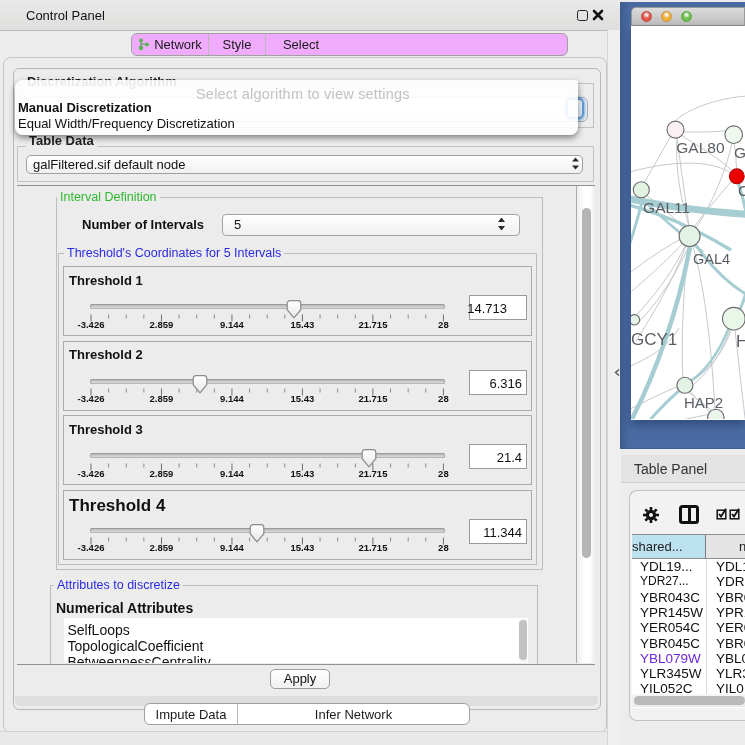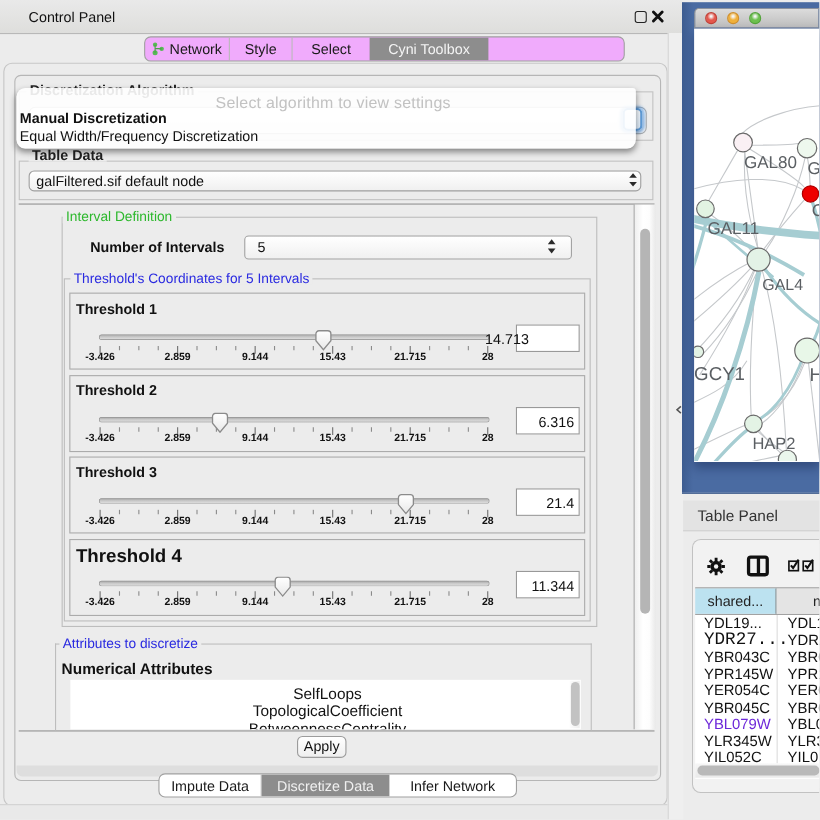--- a/index.html
+++ b/index.html
@@ -15,21 +15,20 @@
   </svg>
 <div class="abs" style="left:86px;top:32.5px;width:435px;height:21px;background:#f0abfc;border:1px solid #a0a0a0;border-radius:6px;overflow:hidden;display:flex;margin-left:45px;">
 <div style="width:76px;display:flex;align-items:center;justify-content:center;border-right:1px solid #b9b9b9;font-size:13px;color:#1a1a1a;"><svg width="12" height="13" viewBox="0 0 12 13" style="margin-right:4px;">
         <circle cx="3" cy="2.6" r="2" fill="#58b957"></circle>
         <circle cx="3" cy="10" r="2.3" fill="#58b957"></circle>
         <circle cx="9" cy="6.4" r="2" fill="#58b957"></circle>
         <path d="M3,2.6 L3,10 M3,6 L9,6.4" stroke="#4aa14a" stroke-width="1"></path>
       </svg>Network</div>
 <div style="width:56px;display:flex;align-items:center;justify-content:center;border-right:1px solid #b9b9b9;font-size:13px;color:#1a1a1a;">Style</div>
 <div style="width:70px;display:flex;align-items:center;justify-content:center;font-size:13px;color:#1a1a1a;">Select</div>
-<div style="width:108px;display:flex;align-items:center;justify-content:center;background:#8d8d8d;font-size:13px;color:#f4f4f4;">Cyni Toolbox</div>
 </div>
 <div class="abs" style="left:3px;top:57px;width:602px;height:674px;border:1px solid #c6c6c6;border-radius:8px;background:#ececec;"></div>
 <div class="abs" style="left:13px;top:68px;width:586px;height:640px;border:1px solid #b6b6b6;border-radius:6px;background:#ececec;"></div>
 <div class="abs" style="left:15px;top:696px;width:583px;height:10px;background:#dedede;border-bottom-left-radius:6px;border-bottom-right-radius:6px;"></div>
 <div class="abs" style="left:17px;top:83px;width:575px;height:43px;border:1px solid #c2c2c2;"></div>
 <div class="grouptitle" style="left:24px;top:76px;font-size:13px;font-weight:bold;color:#222;">Discretization Algorithm</div>
 <div class="abs" style="left:26px;top:97px;width:560px;height:23px;background:linear-gradient(#ffffff,#f0f0f0);border:1px solid #ababab;border-radius:6px;"></div>
 <div class="abs" style="left:566px;top:98px;width:18px;height:21px;background:linear-gradient(#f3f8fd,#dcebf9);border:2px solid #5f9bd6;border-radius:5px;box-shadow:0 0 2.5px 1.5px rgba(80,145,215,0.6);box-sizing:border-box;"></div>
 <div class="abs" style="left:17px;top:146px;width:575px;height:34px;border:1px solid #c2c2c2;"></div>
 <div class="grouptitle" style="left:26px;top:134.5px;font-size:13px;font-weight:bold;color:#222;">Table Data</div>
@@ -88,21 +87,21 @@
 <svg class="abs" style="left:286.4px;top:300.40000000000003px;" width="16" height="20" viewBox="0 0 16 20">
     <path d="M4,0.7 h8 a2.8,2.8 0 0 1 2.8,2.8 v6.2 l-6.8,8.2 -6.8,-8.2 v-6.2 a2.8,2.8 0 0 1 2.8,-2.8 z" fill="url(#thg266)" stroke="#8b8b8b" stroke-width="1.2"></path>
     <defs>
       <linearGradient id="thg266" x1="0" y1="0" x2="0" y2="1">
         <stop offset="0" stop-color="#ffffff"></stop>
         <stop offset="1" stop-color="#e8e8e8"></stop>
       </linearGradient>
     </defs>
   </svg>
 <div class="abs" style="left:469px;top:295.0px;width:58px;height:25px;background:#fff;border:1px solid #999;box-sizing:border-box;"></div>
-<div class="abs" style="left:441px;top:301.0px;width:53px;text-align:left;font-size:13px;color:#111;">14.713</div>
+<div class="abs" style="left:454px;top:301.0px;width:53px;text-align:right;font-size:13px;color:#111;">14.713</div>
 <div class="abs" style="left:63px;top:340.5px;width:467px;height:68px;border:1px solid #ababab;background:#ececec;"></div>
 <div class="abs" style="left:69px;top:347.0px;font-size:13px;font-weight:bold;color:#111;">Threshold 2</div>
 <div class="abs" style="left:90px;top:378.6px;width:355px;height:5px;border-radius:3px;background:linear-gradient(#9e9e9e,#c9c9c9 45%,#e3e3e3);box-shadow:inset 0 0 0 0.5px #8f8f8f;"></div>
 <svg class="abs" style="left:85px;top:388.1px;" width="370" height="10" viewBox="0 0 370 10">
     <line x1="6.00" y1="0.5" x2="6.00" y2="7.5" stroke="#6e6e6e" stroke-width="1"></line>
     <line x1="23.62" y1="0.5" x2="23.62" y2="4.5" stroke="#8a8a8a" stroke-width="1"></line>
     <line x1="41.24" y1="0.5" x2="41.24" y2="4.5" stroke="#8a8a8a" stroke-width="1"></line>
     <line x1="58.86" y1="0.5" x2="58.86" y2="4.5" stroke="#8a8a8a" stroke-width="1"></line>
     <line x1="76.48" y1="0.5" x2="76.48" y2="7.5" stroke="#6e6e6e" stroke-width="1"></line>
     <line x1="94.10" y1="0.5" x2="94.10" y2="4.5" stroke="#8a8a8a" stroke-width="1"></line>
@@ -222,28 +221,27 @@
         <stop offset="1" stop-color="#e8e8e8"></stop>
       </linearGradient>
     </defs>
   </svg>
 <div class="abs" style="left:469px;top:518.5px;width:58px;height:25px;background:#fff;border:1px solid #999;box-sizing:border-box;"></div>
 <div class="abs" style="left:469px;top:524.5px;width:53px;text-align:right;font-size:13px;color:#111;">11.344</div>
 <div class="abs" style="left:50px;top:585px;width:486px;height:78px;border:1px solid #bdbdbd;border-bottom:none;"></div>
 <div class="grouptitle" style="left:54px;top:579px;font-size:12.5px;color:#2a2ae0;">Attributes to discretize</div>
 <div class="abs" style="left:56px;top:600px;font-size:14px;font-weight:bold;color:#111;">Numerical Attributes</div>
 <div class="abs" style="left:63.5px;top:618px;width:464.5px;height:45px;background:#fff;overflow:hidden;">
-    <div style="margin:3.5px 0 0 4px;font-size:14px;color:#111;line-height:16.3px;text-align:center;">SelfLoops<br>TopologicalCoefficient<br>BetweennessCentrality</div>
+    <div style="margin:3.5px 0 0 4px;font-size:14px;color:#111;line-height:16.3px;">SelfLoops<br>TopologicalCoefficient<br>BetweennessCentrality</div>
   </div>
 <div class="abs" style="left:518px;top:619px;width:9px;height:43px;background:linear-gradient(90deg,#fcfcfc,#eee);"></div>
 <div class="abs" style="left:519px;top:620px;width:8px;height:40px;background:#c2c2c2;border-radius:4px;"></div>
-<div class="abs" style="left:270px;top:669px;width:45px;height:20px;background:linear-gradient(#ffffff,#efefef);border:1px solid #9c9c9c;border-radius:5px;box-sizing:border-box;text-align:center;font-size:13px;color:#111;line-height:18px;">Apply</div>
+<div class="abs" style="left:270px;top:669px;width:60px;height:20px;background:linear-gradient(#ffffff,#efefef);border:1px solid #9c9c9c;border-radius:5px;box-sizing:border-box;text-align:center;font-size:13px;color:#111;line-height:18px;">Apply</div>
 <div class="abs" style="left:144px;top:703px;width:324px;height:20px;background:#fff;border:1px solid #a0a0a0;border-radius:6px;overflow:hidden;display:flex;">
 <div style="width:92px;display:flex;align-items:center;justify-content:center;border-right:1px solid #b9b9b9;font-size:13px;color:#1a1a1a;">Impute Data</div>
-<div style="width:116px;display:flex;align-items:center;justify-content:center;background:#8d8d8d;font-size:13px;color:#f0f0f0;">Discretize Data</div>
 <div style="flex:1;display:flex;align-items:center;justify-content:center;font-size:13px;color:#1a1a1a;">Infer Network</div>
 </div>
 <div class="abs" style="left:0;top:731px;width:607px;height:14px;background:#e9e9e9;border-top:1px solid #d2d2d2;"></div>
 <div class="abs" style="left:15px;top:80px;width:563px;height:55px;background:rgba(255,255,255,0.9);border-radius:8px 3px 8px 8px;box-shadow:0 3px 6px rgba(0,0,0,0.45);"></div>
 <div class="abs" style="left:196px;top:86px;font-size:14.5px;color:#c2c2c2;letter-spacing:0.2px;">Select algorithm to view settings</div>
 <div class="abs" style="left:18px;top:100px;font-size:13px;font-weight:bold;color:#111;">Manual Discretization</div>
 <div class="abs" style="left:18px;top:116px;font-size:13px;color:#111;">Equal Width/Frequency Discretization</div>
 <div class="abs" style="left:607px;top:30px;width:13px;height:715px;background:#efefef;border-left:1px solid #d5d5d5;"></div>
 <svg class="abs" style="left:614px;top:368px;" width="6" height="9" viewBox="0 0 6 9">
     <path d="M5,1.5 L1.5,4.5 L5,7.5" stroke="#555" stroke-width="1.4" fill="none"></path>
@@ -333,28 +331,28 @@
 <div class="abs" style="left:687.5px;top:506px;width:3px;height:15px;background:#111;"></div>
 <svg class="abs" style="left:715.5px;top:507px;" width="12" height="13" viewBox="0 0 12 13">
     <rect x="1.2" y="3.2" width="8.6" height="8.6" fill="none" stroke="#111" stroke-width="1.5"></rect>
     <path d="M3,7 L5,9.4 L10,1.8" stroke="#111" stroke-width="1.9" fill="none"></path>
   </svg>
 <svg class="abs" style="left:729px;top:507px;" width="12" height="13" viewBox="0 0 12 13">
     <rect x="1.2" y="3.2" width="8.6" height="8.6" fill="none" stroke="#111" stroke-width="1.5"></rect>
     <path d="M3,7 L5,9.4 L10,1.8" stroke="#111" stroke-width="1.9" fill="none"></path>
   </svg>
 <div class="abs" style="left:632px;top:534px;width:113px;height:25px;border-top:1px solid #8e8e8e;border-bottom:1px solid #8e8e8e;box-sizing:border-box;"></div>
-<div class="abs" style="left:632px;top:535px;width:74px;height:23px;background:#bce2f0;border-right:1px solid #7f7f7f;box-sizing:border-box;text-align:center;font-size:13px;color:#222;line-height:23px;">shared...</div>
+<div class="abs" style="left:632px;top:535px;width:74px;height:23px;background:#bce2f0;border-right:1px solid #7f7f7f;box-sizing:border-box;text-align:left;font-size:13px;color:#222;line-height:23px;">shared...</div>
 <div class="abs" style="left:706px;top:535px;width:39px;height:23px;background:#e4e4e4;font-size:13px;color:#222;line-height:23px;">
     <span style="position:absolute;left:33px;">n...</span>
   </div>
 <div class="abs" style="left:632px;top:559px;width:113px;height:149px;background:#fff;overflow:hidden;">
 <div style="position:absolute;left:8px;top:0.0px;font-size:13.5px;color:#111;line-height:15.3px;">YDL19...</div>
 <div style="position:absolute;left:84px;top:0.0px;font-size:13.5px;color:#111;line-height:15.3px;">YDL1</div>
-<div style="position:absolute;left:8px;top:15.3px;font-size:16px;color:#111;line-height:15.3px;font-family:Liberation Mono, monospace;">YDR27...</div>
+<div style="position:absolute;left:8px;top:15.3px;font-size:12px;color:#111;line-height:15.3px;">YDR27...</div>
 <div style="position:absolute;left:84px;top:15.3px;font-size:13.5px;color:#111;line-height:15.3px;">YDR2</div>
 <div style="position:absolute;left:8px;top:30.6px;font-size:13.5px;color:#111;line-height:15.3px;">YBR043C</div>
 <div style="position:absolute;left:84px;top:30.6px;font-size:13.5px;color:#111;line-height:15.3px;">YBR0</div>
 <div style="position:absolute;left:8px;top:45.900000000000006px;font-size:13.5px;color:#111;line-height:15.3px;">YPR145W</div>
 <div style="position:absolute;left:84px;top:45.900000000000006px;font-size:13.5px;color:#111;line-height:15.3px;">YPR1</div>
 <div style="position:absolute;left:8px;top:61.2px;font-size:13.5px;color:#111;line-height:15.3px;">YER054C</div>
 <div style="position:absolute;left:84px;top:61.2px;font-size:13.5px;color:#111;line-height:15.3px;">YER0</div>
 <div style="position:absolute;left:8px;top:76.5px;font-size:13.5px;color:#111;line-height:15.3px;">YBR045C</div>
 <div style="position:absolute;left:84px;top:76.5px;font-size:13.5px;color:#111;line-height:15.3px;">YBR0</div>
 <div style="position:absolute;left:8px;top:91.80000000000001px;font-size:13.5px;color:#6d28d9;line-height:15.3px;">YBL079W</div>

